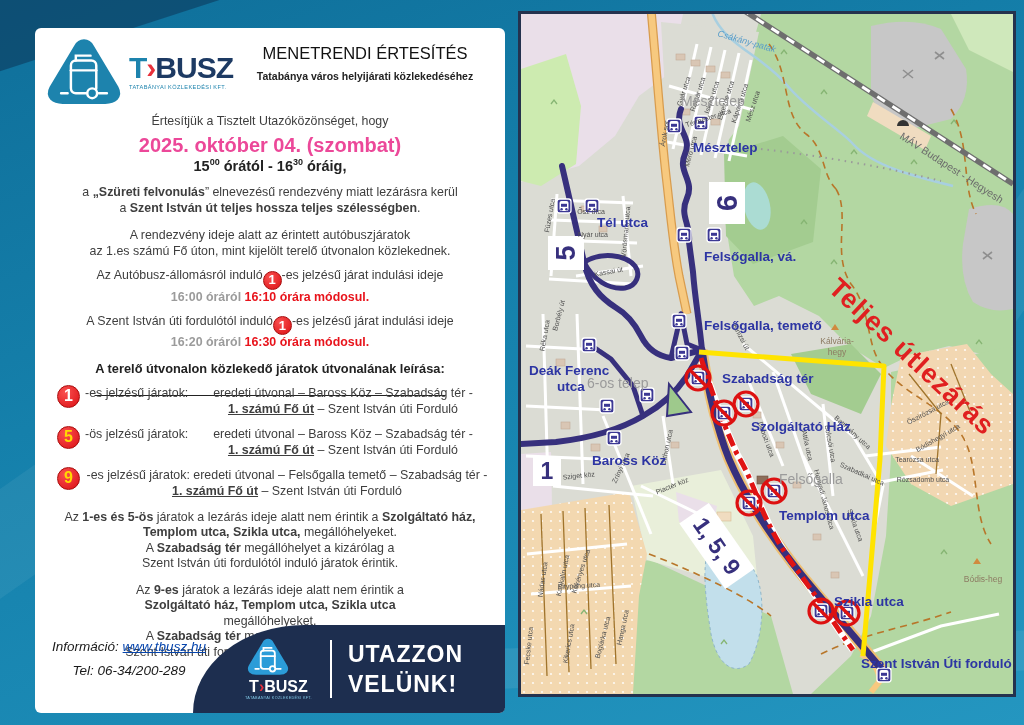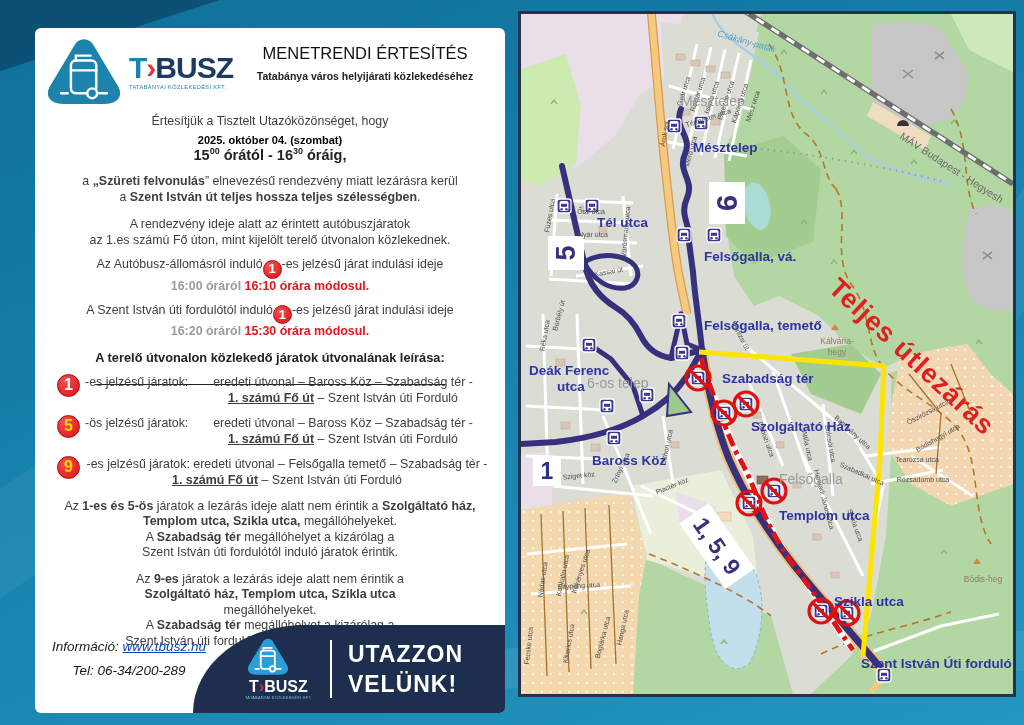--- a/index.html
+++ b/index.html
@@ -27,21 +27,21 @@
   .h-sub{font-size:10.5px;font-weight:bold;margin-top:7px;color:#222}
 
   p{margin:0}
   .c{text-align:center}
   .b{font-weight:bold}
   .u{text-decoration:underline}
   .red{color:#e8131b;font-weight:bold}
   .gray{color:#9b9b9b;font-weight:bold}
   .body-txt{font-size:12.4px;line-height:15.5px;color:#3e3e3e}
   .mt4{margin-top:4px}.mt7{margin-top:12px}.mt9{margin-top:9px}
-  .date-line{font-size:11px;font-weight:bold;color:#000000}
+  .date-line{font-size:20px;font-weight:bold;color:#ec4899}
   .time-line{font-size:14.5px;font-weight:bold;color:#222}
   sup{font-size:9px}
   .bdg{display:inline-flex;align-items:center;justify-content:center;width:19px;height:19px;border-radius:50%;
        background:radial-gradient(circle at 35% 30%,#f95050,#dc0f13);color:#fff;font-weight:bold;font-size:13px;
        vertical-align:-5px;border:1px solid #a80b0b;box-sizing:border-box}
   .bdg.big{width:23px;height:23px;font-size:16px;vertical-align:middle}
   .bdg.yel{color:#ffd900}
   .routes-h{font-size:12.8px;font-weight:bold;color:#222;margin-top:10px;text-align:center}
   .routes-h span{border-bottom:1.5px solid #222;padding-bottom:19px}
   .rrow{display:flex;align-items:flex-start;margin:9px 16px 0 22px;font-size:12.4px;line-height:16px}
@@ -116,21 +116,21 @@
     <span>az 1.es számú Fő úton, mint kijelölt terelő útvonalon közlekednek.</span>
   </p>
 
   <p class="c body-txt mt9">
     <span>Az Autóbusz-állomásról induló</span><span class="bdg">1</span><span>-es jelzésű járat indulási ideje</span><br>
     <span class="gray">16:00 óráról</span> <span class="red">16:10 órára módosul.</span>
   </p>
 
   <p class="c body-txt mt9">
     <span>A Szent István úti fordulótól induló</span><span class="bdg">1</span><span>-es jelzésű járat indulási ideje</span><br>
-    <span class="gray">16:20 óráról</span> <span class="red">15:30 órára módosul.</span>
+    <span class="gray">16:20 óráról</span> <span class="red">16:30 órára módosul.</span>
   </p>
 
   <p class="routes-h"><span>A terelő útvonalon közlekedő járatok útvonalának leírása:</span></p>
 
   <div class="rrow">
     <span class="bdg big">1</span>
     <span class="rlabel">-es jelzésű járatok:</span>
     <span class="rdesc"><span>eredeti útvonal – Baross Köz – Szabadság tér -</span><br><span class="b u">1. számú Fő út</span><span> – Szent István úti Forduló</span></span>
   </div>
   <div class="rrow">

